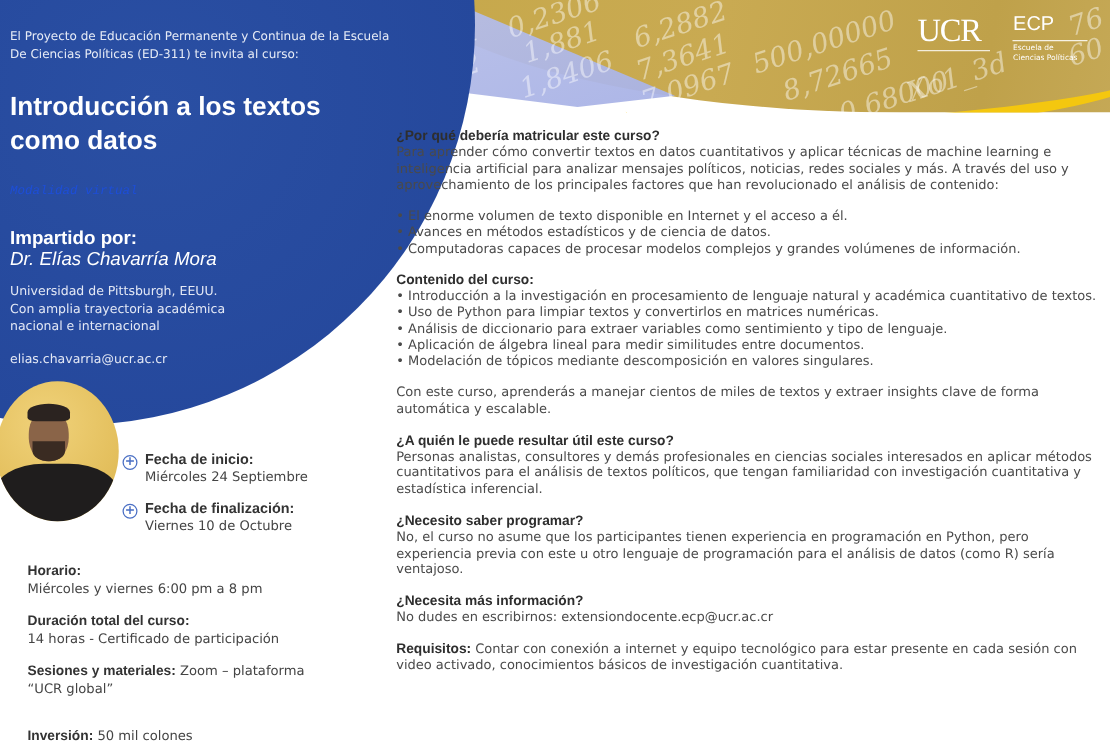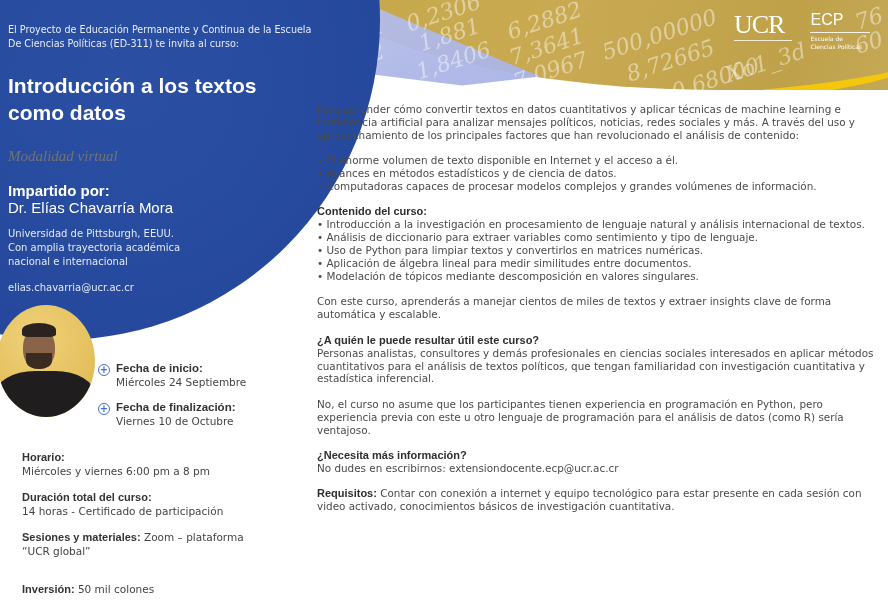--- a/index.html
+++ b/index.html
@@ -53,30 +53,30 @@
     .intro {
       position: absolute; left: 8px; top: 23px; width: 305px;
       font-size: 9.6px; line-height: 14px; color: #e6ebf6;
     }
     .title {
       position: absolute; left: 8px; top: 72px; width: 310px;
       font-family: "Liberation Sans", sans-serif; font-weight: bold; font-size: 21px; line-height: 27px;
       color: #ffffff;
     }
     .modality {
-      position: absolute; left: 8px; top: 148px; font-size: 15px; font-style: italic; color: #737373;
-      font-family: Liberation Serif, serif;
+      position: absolute; left: 8px; top: 148px; font-size: 10px; font-style: italic; color: #1d4ed8;
+      font-family: Liberation Mono, monospace;
     }
     .by-label {
       position: absolute; left: 8px; top: 182px; font-family: "Liberation Sans", sans-serif;
       font-weight: bold; font-size: 15px; color: #ffffff;
     }
     .by-name {
       position: absolute; left: 8px; top: 199px; font-family: "Liberation Sans", sans-serif;
-      font-size: 15px; color: #ffffff;
+      font-size: 15px; color: #ffffff; font-style: italic;
     }
     .affil {
       position: absolute; left: 8px; top: 227px; width: 240px; font-size: 10px; line-height: 14px; color: #e3e8f5;
     }
     .email {
       position: absolute; left: 8px; top: 282px; font-size: 10px; color: #e3e8f5;
     }
 
     
     .photo {
@@ -204,41 +204,43 @@
 </div>
 <div class="info-block" style="top:530px;">
   <div><span class="lbl">Sesiones y materiales:</span><span> Zoom – plataforma</span></div>
   <div>“UCR global”</div>
 </div>
 <div class="info-block" style="top:570px;margin-top:12px;">
   <span class="lbl">Inversión:</span><span> 50 mil colones</span>
 </div>
 
 <div class="right">
+  <div class="h">¿Por qué debería matricular este curso?</div>
   <p>Para aprender cómo convertir textos en datos cuantitativos y aplicar técnicas de machine learning e inteligencia artificial para analizar mensajes políticos, noticias, redes sociales y más. A través del uso y aprovechamiento de los principales factores que han revolucionado el análisis de contenido:</p>
   <div class="gap"></div>
   <ul>
     <li>El enorme volumen de texto disponible en Internet y el acceso a él.</li>
     <li>Avances en métodos estadísticos y de ciencia de datos.</li>
     <li>Computadoras capaces de procesar modelos complejos y grandes volúmenes de información.</li>
   </ul>
   <div class="gap"></div>
   <div class="h">Contenido del curso:</div>
   <ul>
-    <li>Introducción a la investigación en procesamiento de lenguaje natural y análisis internacional de textos.</li>
+    <li>Introducción a la investigación en procesamiento de lenguaje natural y académica cuantitativo de textos.</li>
+    <li>Uso de Python para limpiar textos y convertirlos en matrices numéricas.</li>
     <li>Análisis de diccionario para extraer variables como sentimiento y tipo de lenguaje.</li>
-    <li>Uso de Python para limpiar textos y convertirlos en matrices numéricas.</li>
     <li>Aplicación de álgebra lineal para medir similitudes entre documentos.</li>
     <li>Modelación de tópicos mediante descomposición en valores singulares.</li>
   </ul>
   <div class="gap"></div>
   <p>Con este curso, aprenderás a manejar cientos de miles de textos y extraer insights clave de forma automática y escalable.</p>
   <div class="gap"></div>
   <div class="h">¿A quién le puede resultar útil este curso?</div>
   <p>Personas analistas, consultores y demás profesionales en ciencias sociales interesados en aplicar métodos cuantitativos para el análisis de textos políticos, que tengan familiaridad con investigación cuantitativa y estadística inferencial.</p>
   <div class="gap"></div>
+  <div class="h">¿Necesito saber programar?</div>
   <p>No, el curso no asume que los participantes tienen experiencia en programación en Python, pero experiencia previa con este u otro lenguaje de programación para el análisis de datos (como R) sería ventajoso.</p>
   <div class="gap"></div>
   <div class="h">¿Necesita más información?</div>
   <p>No dudes en escribirnos: extensiondocente.ecp@ucr.ac.cr</p>
   <div class="gap"></div>
   <p><span class="inline-lbl">Requisitos:</span><span> Contar con conexión a internet y equipo tecnológico para estar presente en cada sesión con video activado, conocimientos básicos de investigación cuantitativa.</span></p>
 </div>
 
 </body></html>

